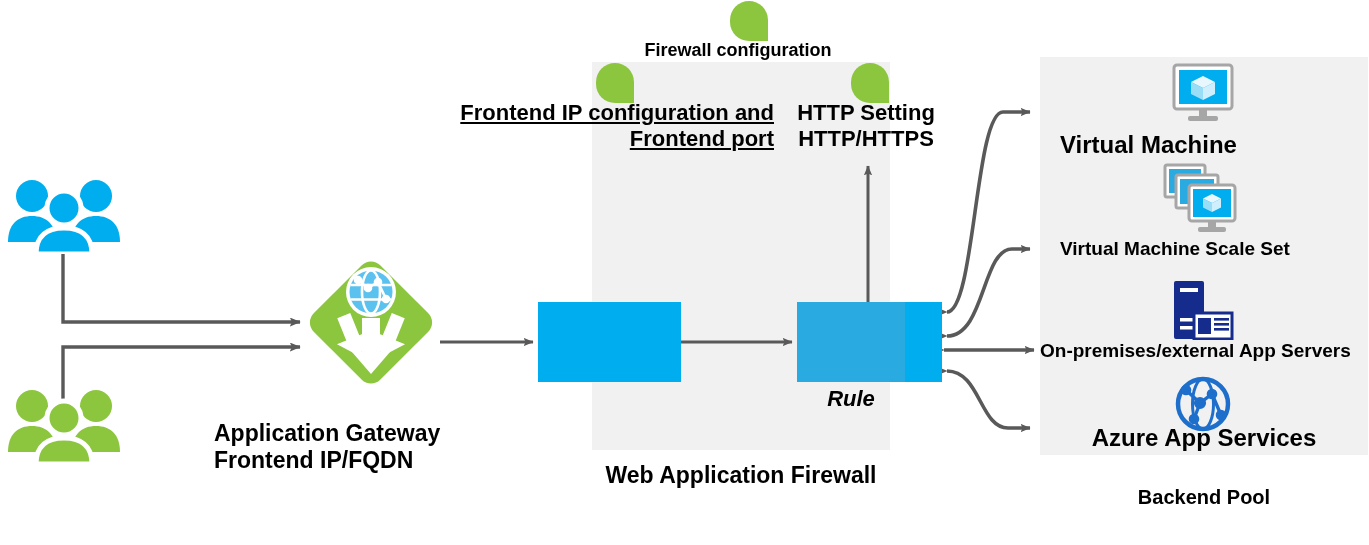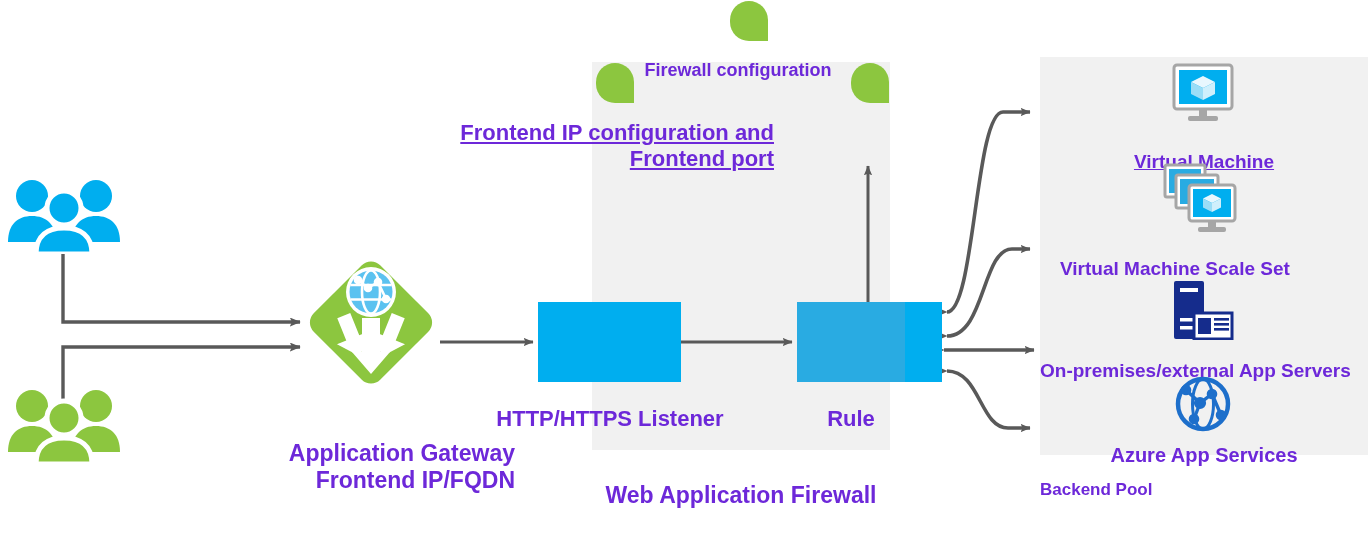--- a/index.html
+++ b/index.html
@@ -13,25 +13,24 @@
     height:545px;
     background:#ffffff;
     overflow:hidden;
   }
   .panel{
     position:absolute;
     background:#f1f1f1;
   }
   .lbl{
     position:absolute;
-    color:#6d28d9;
+    color:#000000;
     font-weight:bold;
     line-height:1.18;
     white-space:pre-line;
-    margin-top:20px;
   }
   .box{ position:absolute; }
   svg.layer{
     position:absolute;
     left:0; top:0;
     width:1369px; height:545px;
     pointer-events:none;
     overflow:visible;
   }
   .icon-wrap{ position:absolute; }
@@ -127,63 +126,64 @@
         </g>
       </g>
       <g fill="#ffffff">
         <path d="M45,62 L45,86 L35,86 L52,106 L69,86 L59,86 L59,62 Z" transform="rotate(-22 52 84)"></path>
         <path d="M62,66 L62,100 L52,100 L71,122 L90,100 L80,100 L80,66 Z"></path>
         <path d="M83,62 L83,86 L73,86 L90,106 L107,86 L97,86 L97,62 Z" transform="rotate(22 90 84)"></path>
       </g>
     </svg>
   </div>
 
-  <div class="lbl" style="left:230px; top:420px; width:285px; text-align:right; font-size:23px;">Application Gateway
+  <div class="lbl" style="left:214px; top:420px; width:285px; text-align:left; font-size:23px;">Application Gateway
 Frontend IP/FQDN</div>
 
   <div class="pin" style="left:730px; top:1px; width:38px; height:40px; background:#8CC63F;
               border-radius:19px 19px 0 19px;"></div>
 
   <div class="pin" style="left:596px; top:63px; width:38px; height:40px; background:#8CC63F;
               border-radius:19px 19px 0 19px;"></div>
 
   <div class="pin" style="left:851px; top:63px; width:38px; height:40px; background:#8CC63F;
               border-radius:19px 19px 0 19px;"></div>
 
   <div class="lbl" style="left:590px; top:40px; width:296px; text-align:center; font-size:18px;">Firewall configuration</div>
 
   <div class="lbl" style="left:440px; top:100px; width:334px; text-align:right; font-size:22px;text-decoration:underline;">Frontend IP configuration and
 Frontend port</div>
 
+  <div class="lbl" style="left:790px; top:100px; width:152px; text-align:center; font-size:22px;">HTTP Setting
+HTTP/HTTPS</div>
 
   <div class="box" style="left:538px; top:302px; width:143px; height:80px; background:#00AEEF;"></div>
 
-  <div class="lbl" style="left:470px; top:386px; width:280px; text-align:center; font-size:22px;">HTTP/HTTPS Listener</div>
 
   <div class="box" style="left:797px; top:302px; width:145px; height:80px; background:#29ABE2;"></div>
   <div class="box" style="left:905px; top:302px; width:37px; height:80px; background:#00AEEF;"></div>
 
-  <div class="lbl" style="left:797px; top:386px; width:108px; text-align:center; font-size:22px;">Rule</div>
+  <div class="lbl" style="left:797px; top:386px; width:108px; text-align:center; font-size:22px;font-style:italic;">Rule</div>
 
   <div class="lbl" style="left:560px; top:462px; width:362px; text-align:center; font-size:23px;">Web Application Firewall</div>
 
   <div class="icon-wrap" style="left:1170px; top:63px; width:66px; height:62px;">
     <svg width="66" height="62" viewBox="0 0 66 62">
       <rect x="4" y="2" width="58" height="44" rx="3" fill="#ffffff" stroke="#A6A6A6" stroke-width="3"></rect>
       <rect x="9" y="7" width="48" height="34" fill="#00AEEF"></rect>
       <g>
         <path d="M33,13 L45,19 L33,25 L21,19 Z" fill="#E8F7FE"></path>
         <path d="M21,19 L33,25 L33,37 L21,31 Z" fill="#9ADDF7"></path>
         <path d="M45,19 L33,25 L33,37 L45,31 Z" fill="#CFEFFC"></path>
       </g>
       <rect x="29" y="46" width="8" height="7" fill="#A6A6A6"></rect>
       <rect x="18" y="53" width="30" height="5" rx="2" fill="#A6A6A6"></rect>
     </svg>
   </div>
-  <div class="lbl" style="left:1060px; top:131px; width:288px; text-align:center; font-size:19px;text-decoration:underline;">Virtual Machine</div>
+  <div class="lbl" style="left:1060px; top:131px; width:288px; text-align:left; font-size:24px;">Virtual Machine</div>
 
   <div class="icon-wrap" style="left:1162px; top:163px; width:80px; height:72px;">
     <svg width="80" height="72" viewBox="0 0 80 72">
       <rect x="3" y="2" width="40" height="32" rx="2" fill="#ffffff" stroke="#A6A6A6" stroke-width="3"></rect>
       <rect x="7" y="6" width="32" height="24" fill="#29ABE2"></rect>
       <rect x="14" y="12" width="42" height="33" rx="2" fill="#ffffff" stroke="#A6A6A6" stroke-width="3"></rect>
       <rect x="18" y="16" width="34" height="25" fill="#29ABE2"></rect>
       <rect x="27" y="22" width="46" height="36" rx="3" fill="#ffffff" stroke="#A6A6A6" stroke-width="3"></rect>
       <rect x="31" y="26" width="38" height="28" fill="#00AEEF"></rect>
       <g>
@@ -224,17 +224,17 @@
         <path d="M12,15 L26,28 L38,19 L47,40" fill="none"></path>
         <circle cx="12" cy="15" r="3.6"></circle>
         <circle cx="26" cy="28" r="4.4"></circle>
         <circle cx="38" cy="19" r="3.6"></circle>
         <circle cx="47" cy="40" r="3.6"></circle>
         <circle cx="20" cy="44" r="3.6"></circle>
       </g>
       <path d="M26,28 L20,44" stroke="#1D6FCB" stroke-width="3.4" fill="none"></path>
     </svg>
   </div>
-  <div class="lbl" style="left:1060px; top:424px; width:288px; text-align:center; font-size:20px;">Azure App Services</div>
-
-  <div class="lbl" style="left:1040px; top:460px; width:328px; font-size:17px;">Backend Pool</div>
+  <div class="lbl" style="left:1060px; top:424px; width:288px; text-align:center; font-size:24px;">Azure App Services</div>
+
+  <div class="lbl" style="left:1040px; top:486px; width:328px; text-align:center; font-size:20px;">Backend Pool</div>
 
 </div>
 
 </body></html>

